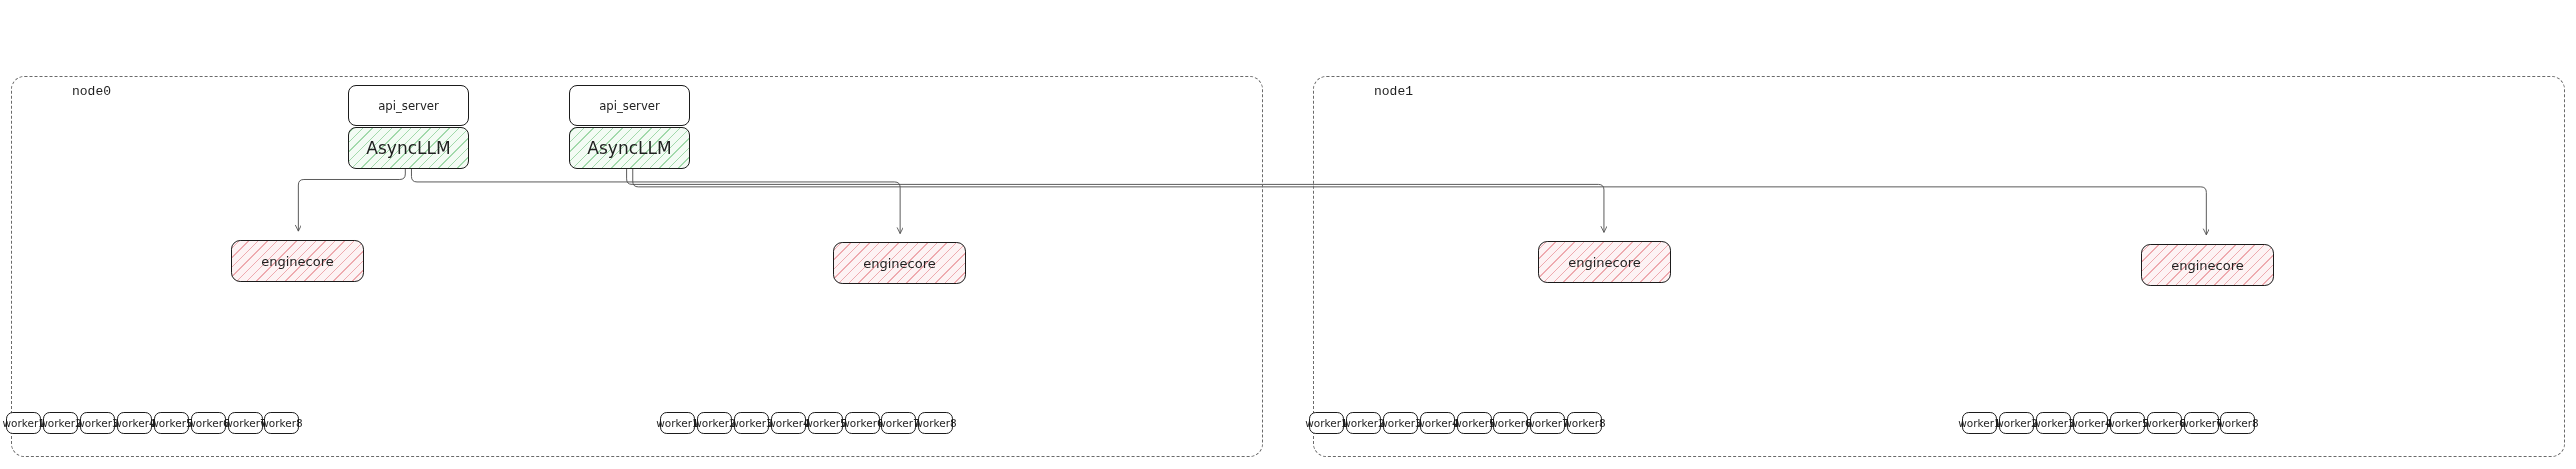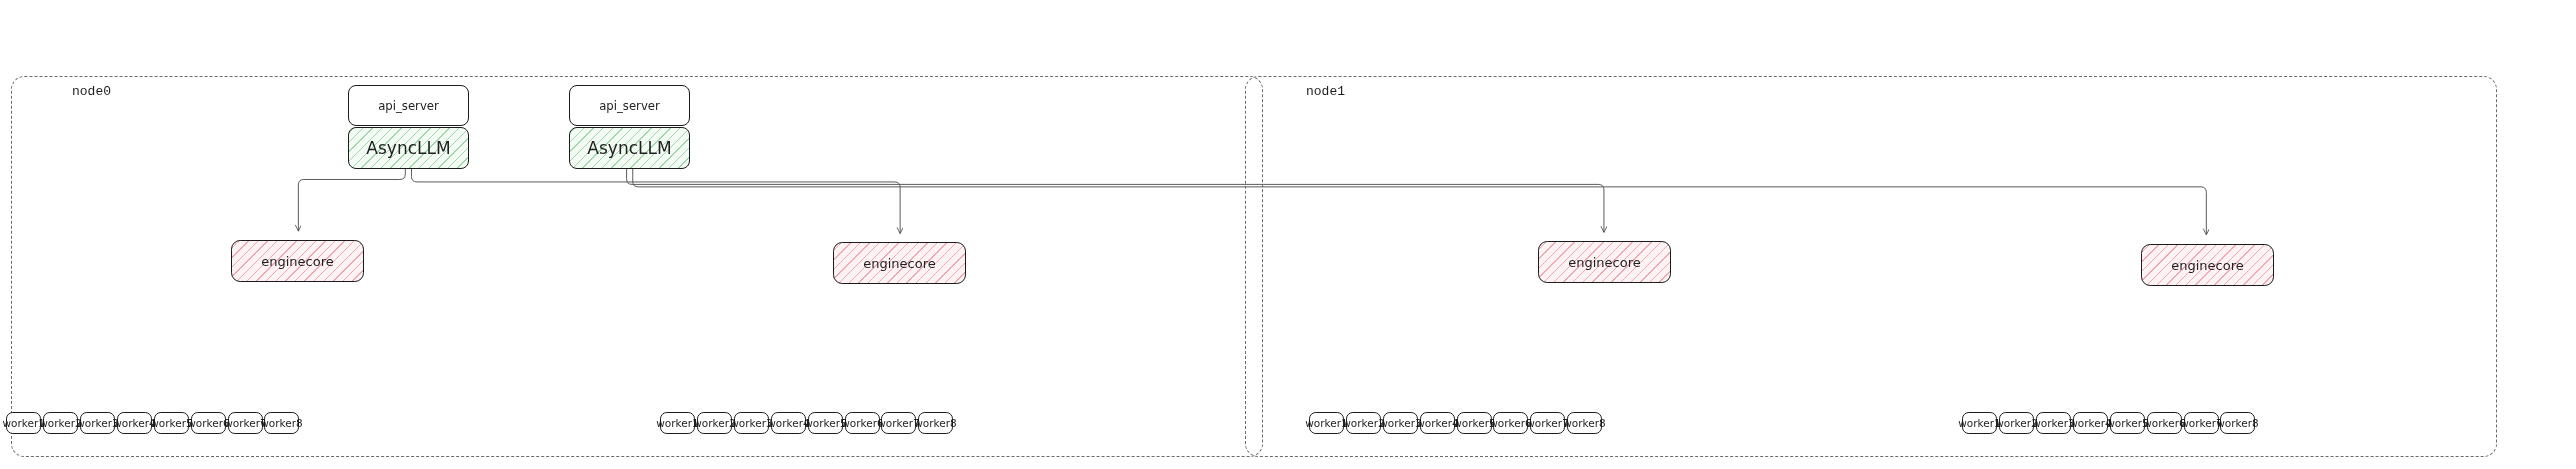--- a/index.html
+++ b/index.html
@@ -133,21 +133,21 @@
         <path d="M 668 275 L 668 287 Q 668 296 677 296 L 1454 296 Q 1463 296 1463 305 L 1463 380" marker-end="url(#arrowhead)"></path>
         <path d="M 1018 275 L 1018 291 Q 1018 300 1027 300 L 2599 300 Q 2608 300 2608 309 L 2608 378" marker-end="url(#arrowhead)"></path>
         <path d="M 1028 275 L 1028 295 Q 1028 304 1037 304 L 3579 304 Q 3588 304 3588 313 L 3588 382" marker-end="url(#arrowhead)"></path>
       </g>
   </svg>
 
   <div id="cluster-layer">
       <div class="node-cluster" style="left: 11px; top: 76px; width: 1252px; height: 381px;">
         <div class="node-cluster-label">node0</div>
       </div>
-      <div class="node-cluster" style="left: 1245px; top: 76px; width: 1252px; height: 381px;">
+      <div class="node-cluster" style="left: 1313px; top: 76px; width: 1252px; height: 381px;">
         <div class="node-cluster-label">node1</div>
       </div>
     </div>
   <div id="box-layer">
       <div class="box box-apiserver" style="left: 348px; top: 85px; width: 121px; height: 41px;">
         <span>api_server</span>
       </div>
       <div class="box box-apiserver" style="left: 569px; top: 85px; width: 121px; height: 41px;">
         <span>api_server</span>
       </div>

